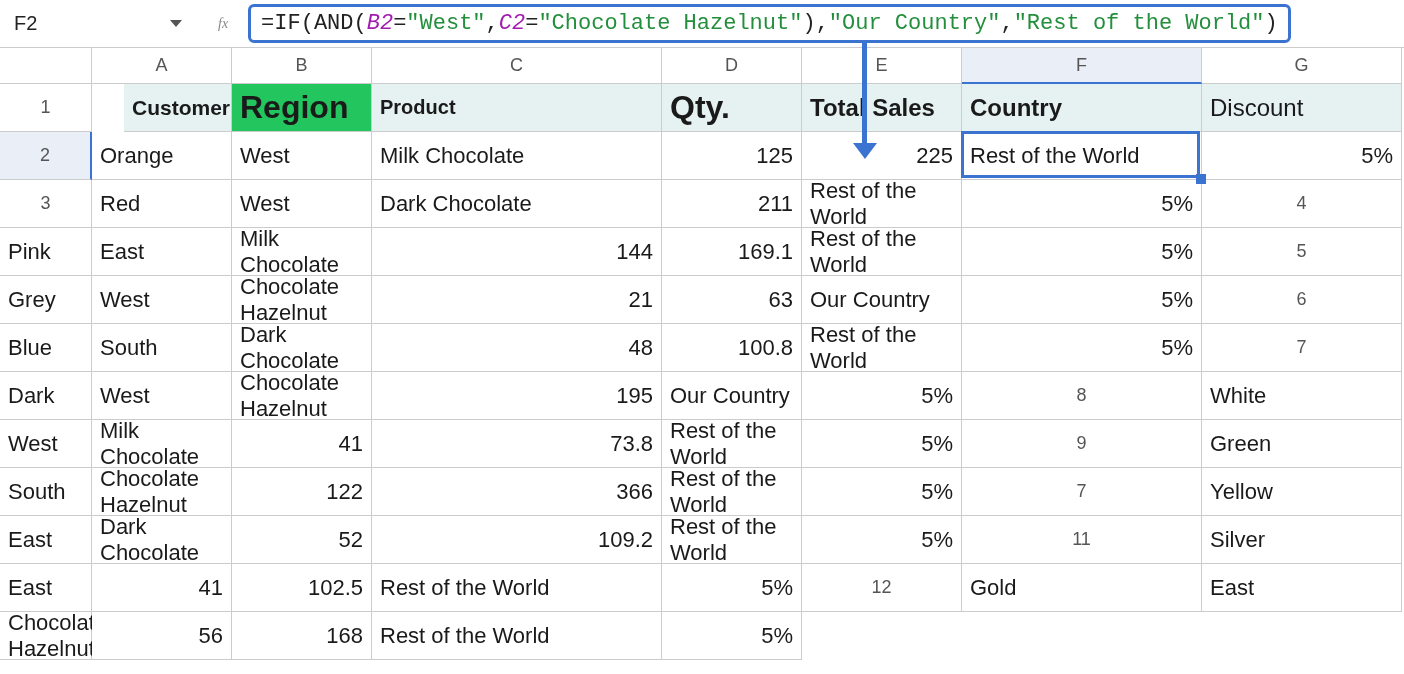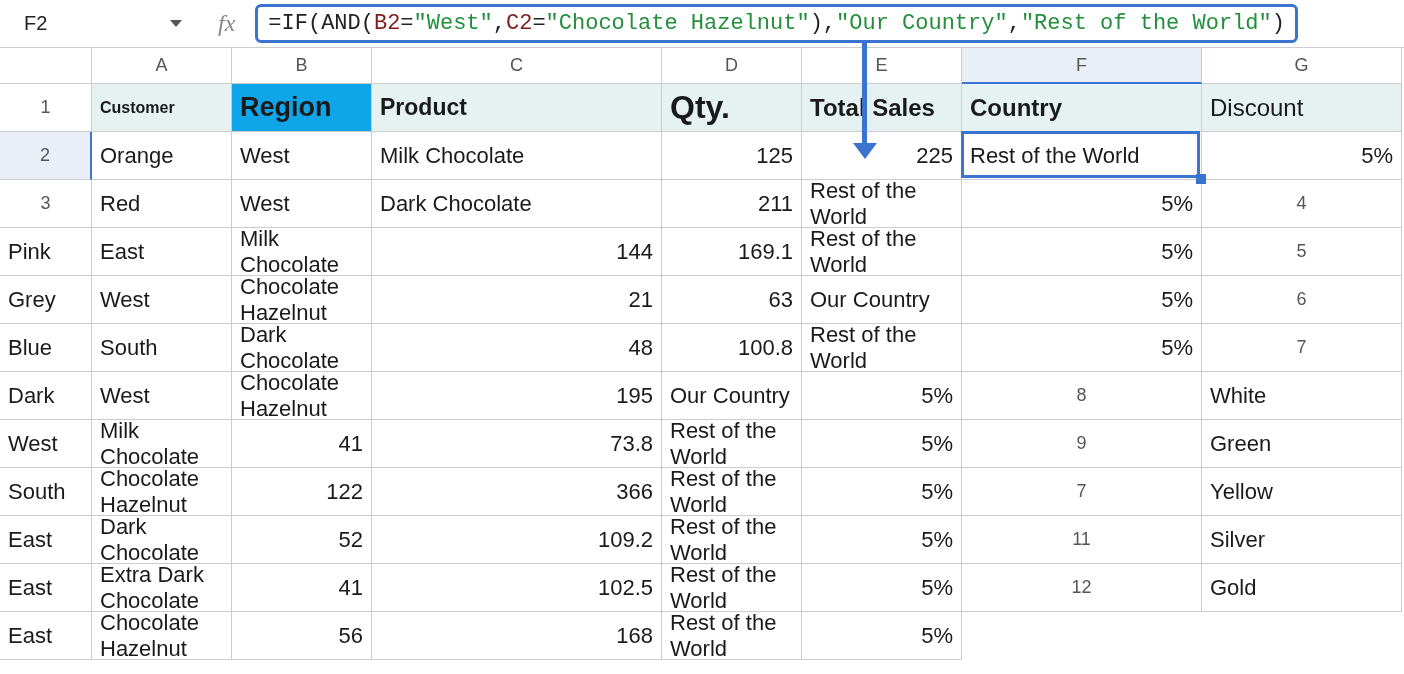--- a/index.html
+++ b/index.html
@@ -17,58 +17,58 @@
     height: 48px;
     border-bottom: 1px solid #ccc;
     background: #fff;
     position: relative;
   }
   .name-box {
     display: flex;
     align-items: center;
     width: 190px;
     height: 36px;
-    padding: 0 8px 0 24px;
+    padding: 0 8px 0 14px;
     font-size: 20px;
     color: #222;
     justify-content: space-between;
   }
   .name-box .cellref { flex: 1; }
   .name-box .dd {
     width: 0; height: 0;
     border-left: 6px solid transparent;
     border-right: 6px solid transparent;
     border-top: 7px solid #555;
     margin-left: 6px;
   }
   .fx {
     font-style: italic;
     font-family: "Times New Roman", serif;
-    font-size: 24px;
+    font-size: 14px;
     color: #888;
     margin: 0 20px 0 28px;
   }
   .formula-wrap {
     flex: 1;
     height: 40px;
     display: flex;
     align-items: center;
     position: relative;
   }
   .formula-box {
     border: 3px solid #3b73d1;
     border-radius: 6px;
     padding: 4px 10px;
     font-family: Consolas, "Courier New", monospace;
     font-size: 22px;
     white-space: pre;
     color: #222;
   }
   .tok-fn { color: #222; }
-  .tok-ref { color: #7f1d1d; }
+  .tok-ref { color: #a21caf; font-style: italic; }
   .tok-str { color: #238f3c; }
   .tok-punc { color: #222; }
 
   .arrow-down {
     position: absolute;
     left: 862px;
     top: 43px;
     width: 5px;
     height: 105px;
     background: #3b73d1;
@@ -154,23 +154,23 @@
   <div class="corner"></div>
   <div class="colhdr">A</div>
   <div class="colhdr">B</div>
   <div class="colhdr">C</div>
   <div class="colhdr">D</div>
   <div class="colhdr">E</div>
   <div class="colhdr sel">F</div>
   <div class="colhdr">G</div>
 
   <div class="rowhdr">1</div>
-  <div class="cell" style="background: rgb(230, 242, 242); font-weight: bold; font-size: 16px;">Customer</div>
-  <div class="cell" style="background: #0ea5e9; font-weight: bold; font-size: 27px;">Region</div>
-  <div class="cell" style="background: rgb(230, 242, 242); font-weight: bold; font-size: 23px;">Product</div>
+  <div class="cell" style="background: rgb(230, 242, 242); font-weight: bold; font-size: 21px; margin-left: 32px;">Customer</div>
+  <div class="cell" style="background: #22c55e; font-weight: bold; font-size: 32px;">Region</div>
+  <div class="cell" style="background: rgb(230, 242, 242); font-weight: bold; font-size: 20px;">Product</div>
   <div class="cell" style="background: rgb(230, 242, 242); font-weight: bold; font-size: 32px;">Qty.</div>
   <div class="cell" style="background: rgb(230, 242, 242); font-weight: bold; font-size: 24px;">Total Sales</div>
   <div class="cell" style="background: rgb(230, 242, 242); font-weight: bold; font-size: 24px;">Country</div>
   <div class="cell" style="background: rgb(230, 242, 242); font-weight: normal; font-size: 24px;">Discount</div>
 <div class="rowhdr sel">2</div>
     <div class="cell">Orange</div>
     <div class="cell">West</div>
     <div class="cell">Milk Chocolate</div>
     <div class="cell num">125</div>
     <div class="cell num">225</div>
@@ -234,21 +234,20 @@
     <div class="cell">Yellow</div>
     <div class="cell">East</div>
     <div class="cell">Dark Chocolate</div>
     <div class="cell num">52</div>
     <div class="cell num">109.2</div>
     <div class="cell">Rest of the World</div>
     <div class="cell num">5%</div>
     <div class="rowhdr">11</div>
     <div class="cell">Silver</div>
     <div class="cell">East</div>
-    <div class="cell">Extra Dark Chocolate</div>
     <div class="cell num">41</div>
     <div class="cell num">102.5</div>
     <div class="cell">Rest of the World</div>
     <div class="cell num">5%</div>
     <div class="rowhdr">12</div>
     <div class="cell">Gold</div>
     <div class="cell">East</div>
     <div class="cell">Chocolate Hazelnut</div>
     <div class="cell num">56</div>
     <div class="cell num">168</div>

